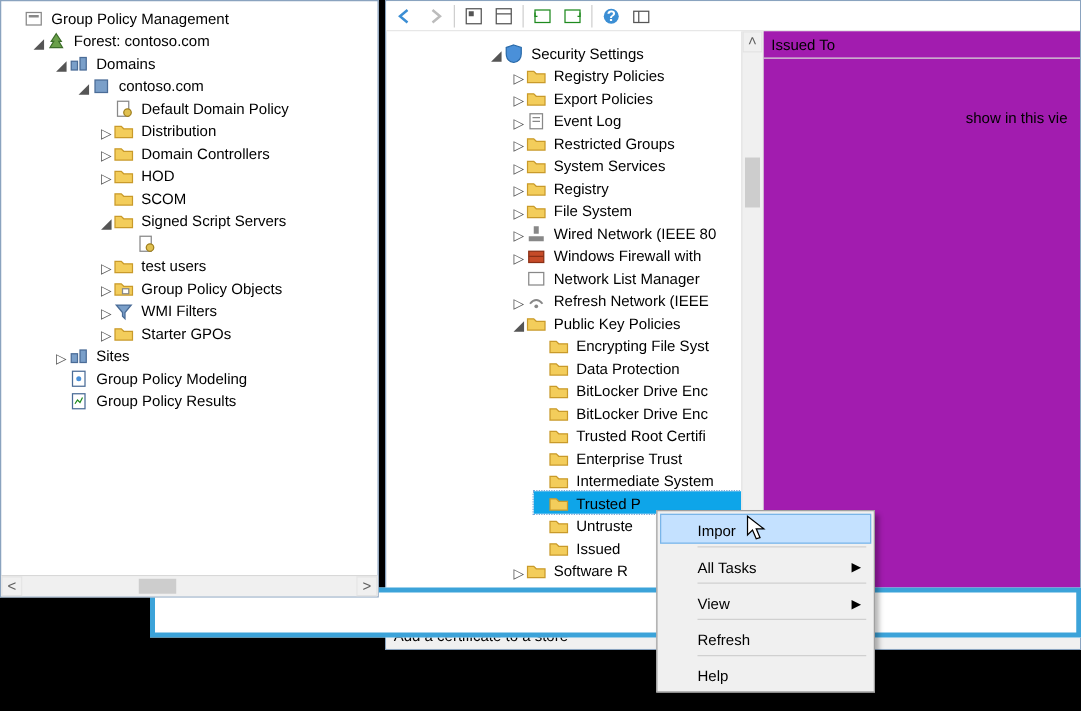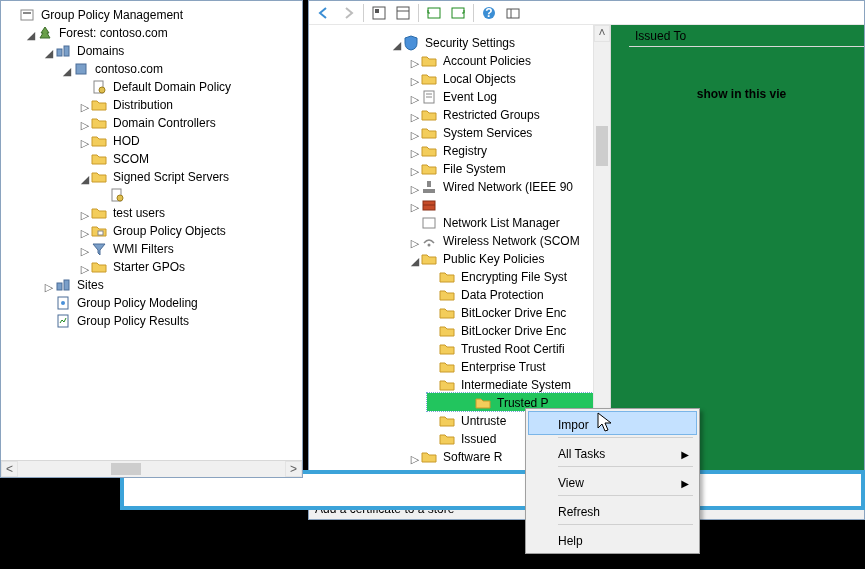--- a/index.html
+++ b/index.html
@@ -36,26 +36,26 @@
   .mid-vscroll { position: absolute; right: 0; top: 0; bottom: 17px; width: 17px; background: #f0f0f0; border-left:1px solid #e3e3e3; }
   .mid-vscroll .arr { height: 17px; width: 100%; background: #f0f0f0; border:1px solid #e3e3e3; color:#606060; text-align:center; line-height:14px; }
   .mid-vscroll .track { position: absolute; top:17px; bottom:17px; left:0;right:0; }
   .mid-vscroll .thumb { position: absolute; left:2px; right:2px; top:20%; height:40px; background:#cdcdcd; }
   .mid-hscroll { position: absolute; left:0; right:17px; bottom:0; height:17px; background:#f0f0f0; border-top:1px solid #e3e3e3; display:flex;}
   .mid-hscroll .arr { width:17px;height:100%;border:1px solid #e3e3e3;text-align:center;line-height:14px;color:#606060;}
   .mid-hscroll .track{flex:1;position:relative;}
   .mid-hscroll .thumb{position:absolute;top:2px;bottom:2px;left:10%;width:40px;background:#cdcdcd;}
   .mid-corner { position:absolute;right:0;bottom:0;width:17px;height:17px;background:#f0f0f0;}
   
-  .sel-row { background: #22c55e; outline: 1px dotted #7aa7d8; padding-left: 36px; }
-  
-  
-  .res-pane { flex: 1; position: relative; background: #15803d; padding-left: 18px; }
+  .sel-row { background: #0ea5e9; outline: 1px dotted #7aa7d8; }
+  
+  
+  .res-pane { flex: 1; position: relative; background: #a21caf; }
   .res-header { height: 22px; border-bottom: 1px solid #d8d8d8; display:flex;align-items:center;padding:0 6px; }
-  .res-msg { padding: 40px 10px 0 0; text-align: center; color: #000; font-weight: bold; }
+  .res-msg { padding: 40px 10px 0 0; text-align: right; color: #000; }
   
   
   .status { position:absolute; left:0; right:0; bottom:0; height:22px; background:#f0f0f0; border-top:1px solid #d8d8d8; display:flex; align-items:center; padding:0 6px; color:#000; }
   
   
   .ctx-menu { position:absolute; left:525px; top:408px; width:175px; background:#f0f0f0; border:1px solid #a0a0a0; box-shadow:3px 3px 4px rgba(0,0,0,.3); z-index:10; padding:2px; }
   .ctx-item { height:24px; display:flex; align-items:center; padding:4px 24px 0 30px; color:#000; position:relative;}
   .ctx-item.hover { background:#c4e1ff; border:1px solid #7ab5e8; padding-left:29px; }
   .ctx-sep { height:1px; background:#d0d0d0; margin:2px 4px 2px 30px; }
   .ctx-arrow { position:absolute; right:8px; font-size:10px; color:#000;}
@@ -138,30 +138,30 @@
             <span class="lbl">Security Settings</span>
           </div>
           <div class="tree-children" style="padding-left:90px">
             <div class="tree-row">
                 <span class="exp">▷</span>
                 <span class="ico">
                   <svg width="16" height="16">
                     <path d="M1 4 L6 4 L8 6 L15 6 L15 13 L1 13 Z" fill="#f3cd5b" stroke="#c99a2a"></path>
                   </svg>
                 </span>
-                <span class="lbl">Account Policies</span>
-              </div>
-            <div class="tree-row">
-                <span class="exp">▷</span>
-                <span class="ico">
-                  <svg width="16" height="16">
-                    <path d="M1 4 L6 4 L8 6 L15 6 L15 13 L1 13 Z" fill="#f3cd5b" stroke="#c99a2a"></path>
-                  </svg>
-                </span>
-                <span class="lbl">Local Objects</span>
+                <span class="lbl">Registry Policies</span>
+              </div>
+            <div class="tree-row">
+                <span class="exp">▷</span>
+                <span class="ico">
+                  <svg width="16" height="16">
+                    <path d="M1 4 L6 4 L8 6 L15 6 L15 13 L1 13 Z" fill="#f3cd5b" stroke="#c99a2a"></path>
+                  </svg>
+                </span>
+                <span class="lbl">Export Policies</span>
               </div>
             <div class="tree-row">
                 <span class="exp">▷</span>
                 <span class="ico">
                   <svg width="16" height="16">
                     <rect x="3" y="2" width="10" height="12" fill="#fff" stroke="#888"></rect>
                     <line x1="5" y1="5" x2="11" y2="5" stroke="#888"></line>
                     <line x1="5" y1="8" x2="11" y2="8" stroke="#888"></line>
                   </svg>
                 </span>
@@ -204,49 +204,50 @@
                 <span class="lbl">File System</span>
               </div>
             <div class="tree-row">
                 <span class="exp">▷</span>
                 <span class="ico">
                   <svg width="16" height="16">
                     <rect x="2" y="10" width="12" height="4" fill="#888"></rect>
                     <rect x="6" y="2" width="4" height="6" fill="#888"></rect>
                   </svg>
                 </span>
-                <span class="lbl">Wired Network (IEEE 90</span>
+                <span class="lbl">Wired Network (IEEE 80</span>
               </div>
             <div class="tree-row">
                 <span class="exp">▷</span>
                 <span class="ico">
                   <svg width="16" height="16">
                     <rect x="2" y="4" width="12" height="9" fill="#c64b28" stroke="#8a2f15"></rect>
                     <line x1="2" y1="8" x2="14" y2="8" stroke="#8a2f15"></line>
                   </svg>
                 </span>
+                <span class="lbl">Windows Firewall with</span>
               </div>
             <div class="tree-row">
                 <span class="exp"></span>
                 <span class="ico">
                   <svg width="16" height="16">
                     <rect x="2" y="3" width="12" height="10" fill="#fff" stroke="#888"></rect>
                   </svg>
                 </span>
                 <span class="lbl">Network List Manager</span>
               </div>
             <div class="tree-row">
                 <span class="exp">▷</span>
                 <span class="ico">
                   <svg width="16" height="16">
                     <path d="M3 10 Q8 4 13 10" fill="none" stroke="#888" stroke-width="1.5"></path>
                     <circle cx="8" cy="12" r="1.5" fill="#888"></circle>
                   </svg>
                 </span>
-                <span class="lbl">Wireless Network (SCOM</span>
+                <span class="lbl">Refresh Network (IEEE</span>
               </div>
             <div class="tree-row">
                 <span class="exp">◢</span>
                 <span class="ico">
                   <svg width="16" height="16">
                     <path d="M1 4 L6 4 L8 6 L15 6 L15 13 L1 13 Z" fill="#f3cd5b" stroke="#c99a2a"></path>
                   </svg>
                 </span>
                 <span class="lbl">Public Key Policies</span>
               </div>

